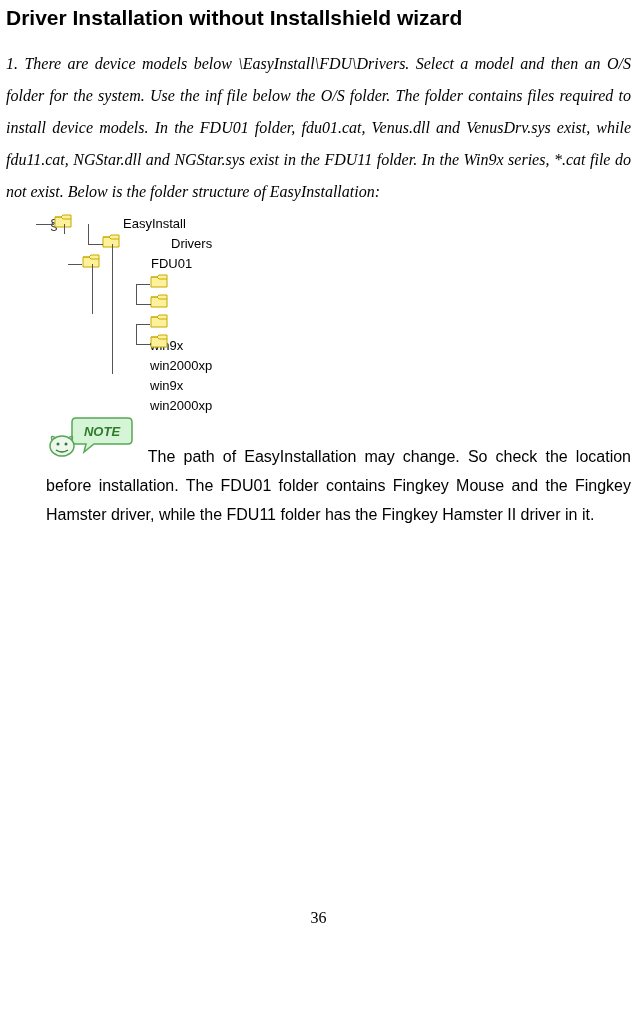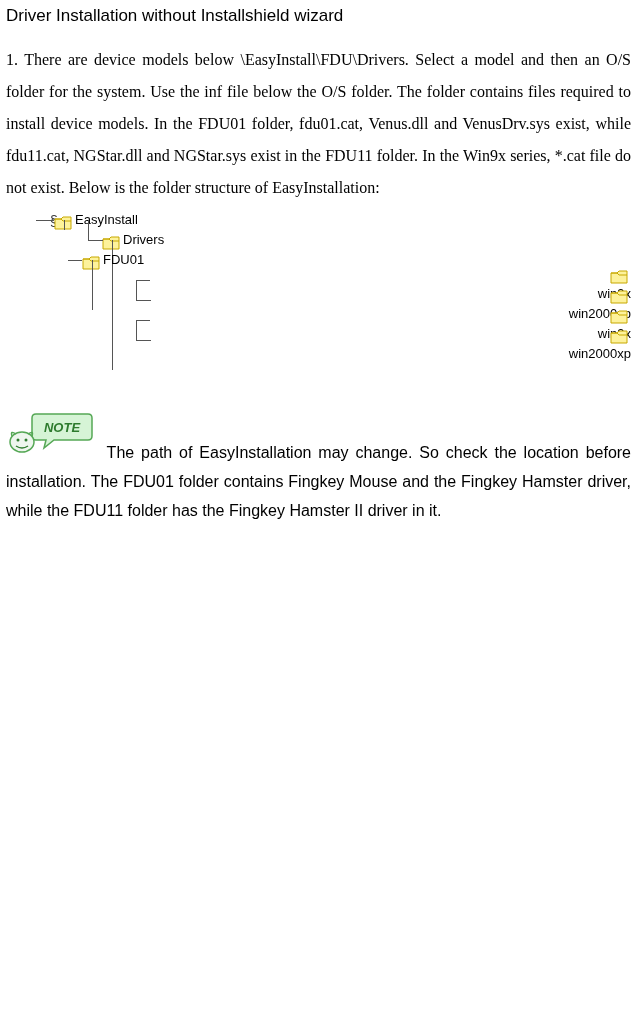--- a/index.html
+++ b/index.html
@@ -9,29 +9,30 @@
       width: 637px;
       background: #fff;
       color: #000;
     }
     .page {
       padding: 0 6px 0 6px;
       box-sizing: border-box;
     }
     h1 {
       font-family: Arial, Helvetica, sans-serif;
-      font-size: 17px;
-      font-weight: normal;
+      font-size: 21px;
+      font-weight: bold;
       margin: 6px 0 18px 0;
     }
     .body-text {
       font-size: 16px;
       line-height: 2.0;
       text-align: justify;
       margin: 0 0 6px 0;
+      font-style: italic;
     }
     .tree {
       margin: 4px 0 0 48px;
       font-family: Arial, Helvetica, sans-serif;
       font-size: 13px;
       position: relative;
       padding-bottom: 10px;
     }
     .folder-icon {
       display: inline-block;
@@ -50,20 +51,21 @@
       position: absolute;
       left: -4px;
       top: 3px;
       font-size: 14px;
       color: #333;
       letter-spacing: -2px;
     }
     .note-section {
       margin-top: 50px;
       position: relative;
+      margin-left: 40px;
     }
     .note-icon {
       display: inline-block;
       vertical-align: bottom;
       margin: 0 6px 0 0;
     }
     .note-text {
       font-family: Arial, Helvetica, sans-serif;
       font-size: 16px;
       line-height: 1.8;
@@ -82,22 +84,23 @@
     }
     
     .ind0 { margin-left: 0; }
     .ind1 { margin-left: 24px; }
     .ind2 { margin-left: 48px; }
     .ind3 { margin-left: 28px; }
     .ind4 { margin-left: 96px; flex-direction: column; }
     .tree-row {
       position: relative;
       display: flex;
-      align-items: flex-end;
+      align-items: flex-start;
       height: 20px;
+      gap: 48px;
     }
   </style>
 </head>
 <body>
 
 <div class="page">
   <h1>Driver Installation without Installshield wizard</h1>
 
   <p class="body-text">1. There are device models below \EasyInstall\FDU\Drivers. Select a model and then an O/S folder for the system. Use the inf file below the O/S folder. The folder contains files required to install device models. In the FDU01 folder, fdu01.cat, Venus.dll and VenusDrv.sys exist, while fdu11.cat, NGStar.dll and NGStar.sys exist in the FDU11 folder. In the Win9x series, *.cat file do not exist. Below is the folder structure of EasyInstallation:</p>
 
@@ -200,13 +203,14 @@
             <path d="M10 36 Q16 40 22 36" fill="none" stroke="#2E7B2E" stroke-width="1.5"></path>
             <path d="M6 26 Q4 20 10 24" fill="none" stroke="#56A856" stroke-width="1.5"></path>
             <path d="M26 26 Q28 20 22 24" fill="none" stroke="#56A856" stroke-width="1.5"></path>
           </g>
         </svg>
       </span>
       <span class="note-para">The path of EasyInstallation may change. So check the location before installation. The FDU01 folder contains Fingkey Mouse and the Fingkey Hamster driver, while the FDU11 folder has the Fingkey Hamster II driver in it.</span>
     </p>
   </div>
 
+  <div class="page-number">36</div>
 </div>
 
 </body></html>

